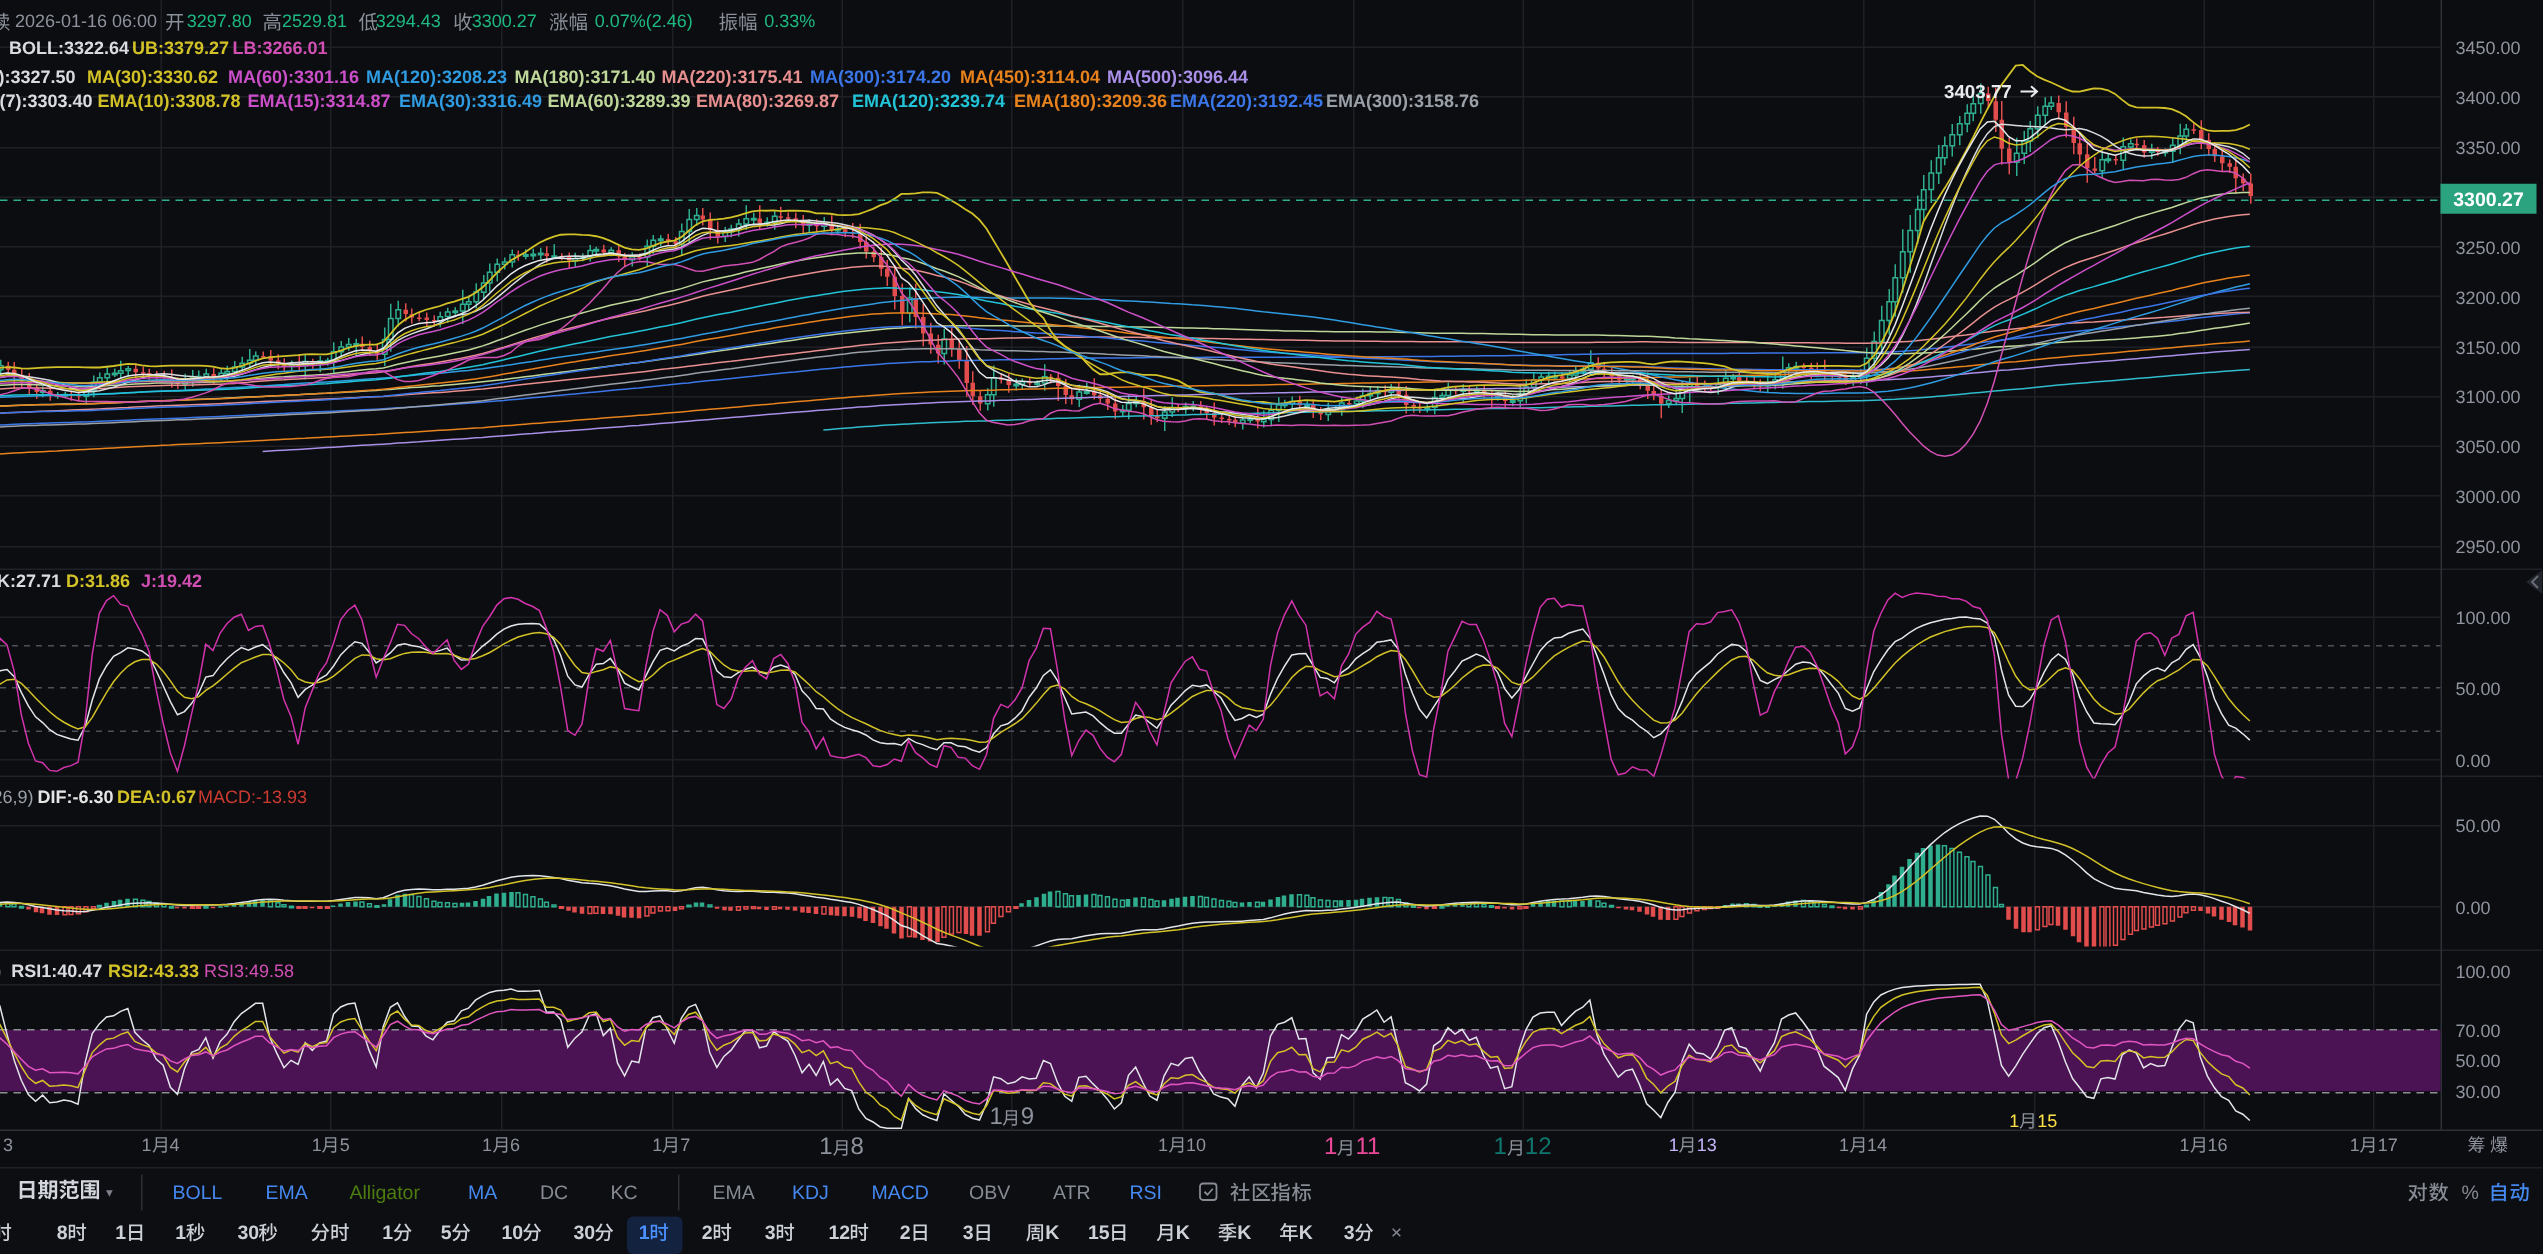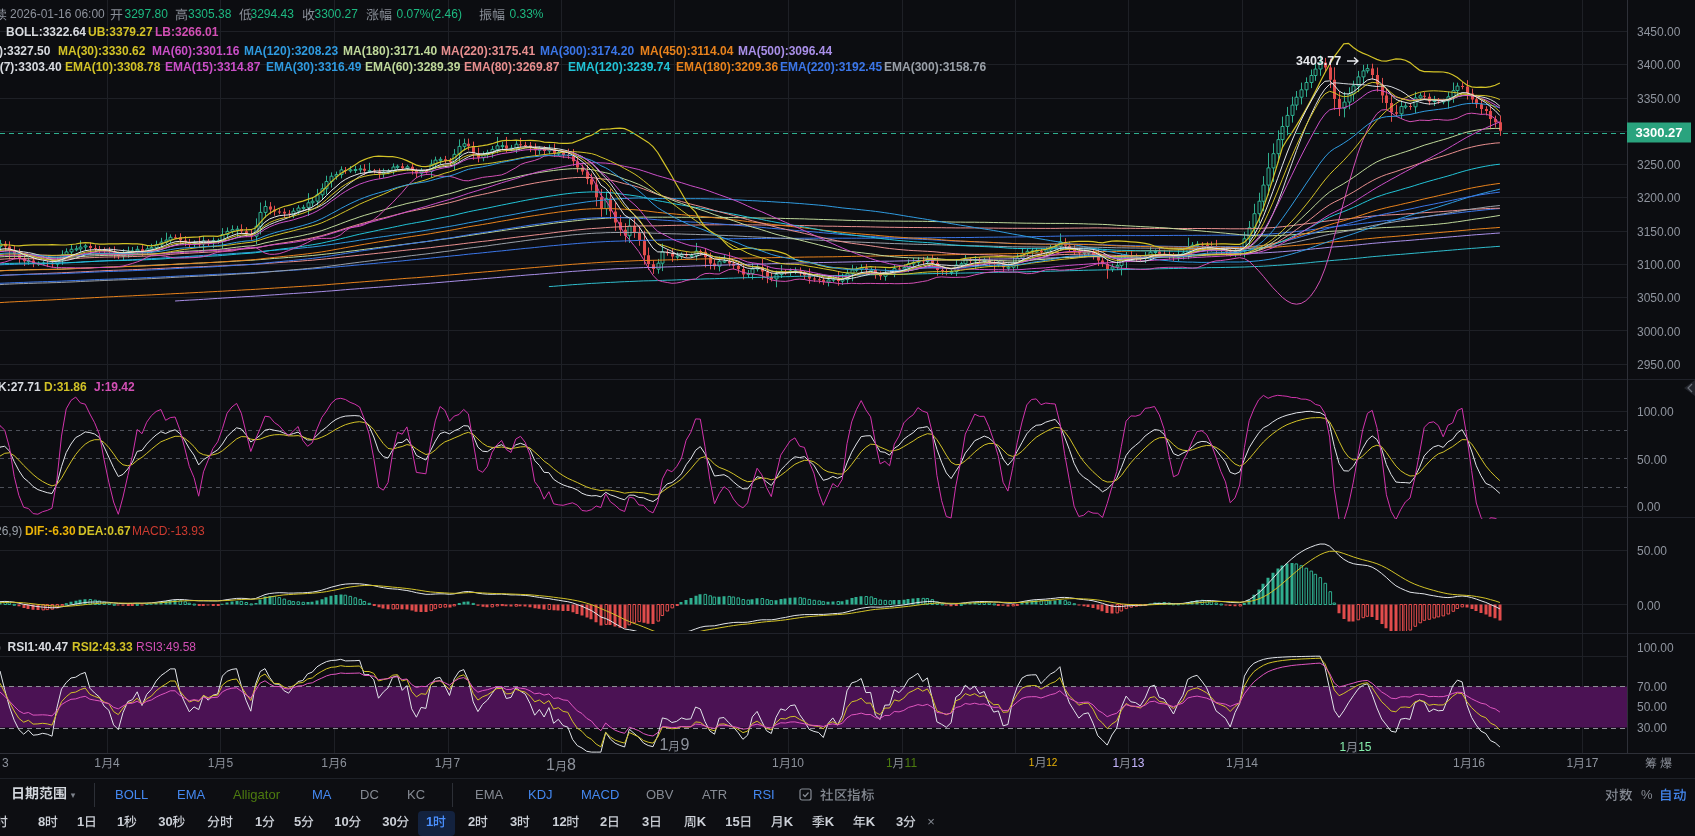--- a/index.html
+++ b/index.html
@@ -115,21 +115,21 @@
         <g transform="scale(1,-1)">
           <path d="M649 703V418H369V461V703ZM52 418V346H288C274 209 223 75 54 -28C74 -41 101 -66 114 -84C299 33 351 189 365 346H649V-81H726V346H949V418H726V703H918V775H89V703H293V461L292 418Z" fill="#8a9099"></path>
         </g>
       </svg></div>
 <div class="ov" style="left:124.5px;top:7px;color:#1db981;font:12px 'Liberation Sans',sans-serif">3297.80</div>
 <div class="ov" style="left:174.5px;top:7px;color:#8a9099;font:13px 'Liberation Sans',sans-serif"><svg class="g" width="13" height="13" viewBox="0 -880 1000 1000" style="vertical-align:-1.9px">
         <g transform="scale(1,-1)">
           <path d="M286 559H719V468H286ZM211 614V413H797V614ZM441 826 470 736H59V670H937V736H553C542 768 527 810 513 843ZM96 357V-79H168V294H830V-1C830 -12 825 -16 813 -16C801 -16 754 -17 711 -15C720 -31 731 -54 735 -72C799 -72 842 -72 869 -63C896 -53 905 -37 905 0V357ZM281 235V-21H352V29H706V235ZM352 179H638V85H352Z" fill="#8a9099"></path>
         </g>
       </svg></div>
-<div class="ov" style="left:188px;top:7px;color:#1db981;font:12px 'Liberation Sans',sans-serif">3305.38</div>
+<div class="ov" style="left:188px;top:7px;color:#1db981;font:12px 'Liberation Sans',sans-serif">2529.81</div>
 <div class="ov" style="left:238.5px;top:7px;color:#8a9099;font:13px 'Liberation Sans',sans-serif"><svg class="g" width="13" height="13" viewBox="0 -880 1000 1000" style="vertical-align:-1.9px">
         <g transform="scale(1,-1)">
           <path d="M578 131C612 69 651 -14 666 -64L725 -43C707 7 667 88 633 148ZM265 836C210 680 119 526 22 426C36 409 57 369 64 351C100 389 135 434 168 484V-78H239V601C276 670 309 743 336 815ZM363 -84C380 -73 407 -62 590 -9C588 6 587 35 588 54L447 18V385H676C706 115 765 -69 874 -71C913 -72 948 -28 967 124C954 130 925 148 912 162C905 69 892 17 873 18C818 21 774 169 749 385H951V456H741C733 540 727 631 724 727C792 742 856 759 910 778L846 838C737 796 545 757 376 732L377 731L376 40C376 2 352 -14 335 -21C346 -36 359 -66 363 -84ZM669 456H447V676C515 686 585 698 653 712C657 622 662 536 669 456Z" fill="#8a9099"></path>
         </g>
       </svg></div>
 <div class="ov" style="left:250.5px;top:7px;color:#1db981;font:12px 'Liberation Sans',sans-serif">3294.43</div>
 <div class="ov" style="left:301.5px;top:7px;color:#8a9099;font:13px 'Liberation Sans',sans-serif"><svg class="g" width="13" height="13" viewBox="0 -880 1000 1000" style="vertical-align:-1.9px">
         <g transform="scale(1,-1)">
           <path d="M588 574H805C784 447 751 338 703 248C651 340 611 446 583 559ZM577 840C548 666 495 502 409 401C426 386 453 353 463 338C493 375 519 418 543 466C574 361 613 264 662 180C604 96 527 30 426 -19C442 -35 466 -66 475 -81C570 -30 645 35 704 115C762 34 830 -31 912 -76C923 -57 947 -29 964 -15C878 27 806 95 747 178C811 285 853 416 881 574H956V645H611C628 703 643 765 654 828ZM92 100C111 116 141 130 324 197V-81H398V825H324V270L170 219V729H96V237C96 197 76 178 61 169C73 152 87 119 92 100Z" fill="#8a9099"></path>
         </g>
@@ -174,21 +174,21 @@
 <div class="ov" style="left:365px;top:60px;color:#bfd89a;font:bold 12px 'Liberation Sans',sans-serif">EMA(60):3289.39</div>
 <div class="ov" style="left:464px;top:60px;color:#e88f8f;font:bold 12px 'Liberation Sans',sans-serif">EMA(80):3269.87</div>
 <div class="ov" style="left:568px;top:60px;color:#22c3d6;font:bold 12px 'Liberation Sans',sans-serif">EMA(120):3239.74</div>
 <div class="ov" style="left:676px;top:60px;color:#e8821c;font:bold 12px 'Liberation Sans',sans-serif">EMA(180):3209.36</div>
 <div class="ov" style="left:780px;top:60px;color:#3b76e8;font:bold 12px 'Liberation Sans',sans-serif">EMA(220):3192.45</div>
 <div class="ov" style="left:884px;top:60px;color:#9aa0a8;font:bold 12px 'Liberation Sans',sans-serif">EMA(300):3158.76</div>
 <div class="ov" style="left:-2px;top:380px;color:#d8dbe0;font:bold 12px 'Liberation Sans',sans-serif">K:27.71</div>
 <div class="ov" style="left:44px;top:380px;color:#d2c227;font:bold 12px 'Liberation Sans',sans-serif">D:31.86</div>
 <div class="ov" style="left:94px;top:380px;color:#d24fb4;font:bold 12px 'Liberation Sans',sans-serif">J:19.42</div>
 <div class="ov" style="left:-61px;top:524px;color:#9aa0a8;font:12px 'Liberation Sans',sans-serif">MACD(12,26,9)</div>
-<div class="ov" style="left:25px;top:524px;color:#eab308;font:bold 12px 'Liberation Sans',sans-serif">DIF:-6.30</div>
+<div class="ov" style="left:25px;top:524px;color:#e5e5e5;font:bold 12px 'Liberation Sans',sans-serif">DIF:-6.30</div>
 <div class="ov" style="left:78px;top:524px;color:#d2c227;font:bold 12px 'Liberation Sans',sans-serif">DEA:0.67</div>
 <div class="ov" style="left:132px;top:524px;color:#cc3b30;font:12px 'Liberation Sans',sans-serif">MACD:-13.93</div>
 <div class="ov" style="left:-3px;top:640px;color:#9aa0a8;font:12px 'Liberation Sans',sans-serif">)</div>
 <div class="ov" style="left:7.5px;top:640px;color:#d8dbe0;font:bold 12px 'Liberation Sans',sans-serif">RSI1:40.47</div>
 <div class="ov" style="left:72px;top:640px;color:#d2c227;font:bold 12px 'Liberation Sans',sans-serif">RSI2:43.33</div>
 <div class="ov" style="left:136px;top:640px;color:#d24fb4;font:12px 'Liberation Sans',sans-serif">RSI3:49.58</div>
 <div class="tk" style="left:107px;top:756px;font-size:12px;color:#8d929c;transform:translateX(-50%)">1<svg class="g" width="12" height="12" viewBox="0 -880 1000 1000" style="vertical-align:-1.7px">
         <g transform="scale(1,-1)">
           <path d="M207 787V479C207 318 191 115 29 -27C46 -37 75 -65 86 -81C184 5 234 118 259 232H742V32C742 10 735 3 711 2C688 1 607 0 524 3C537 -18 551 -53 556 -76C663 -76 730 -75 769 -61C806 -48 821 -23 821 31V787ZM283 714H742V546H283ZM283 475H742V305H272C280 364 283 422 283 475Z" fill="#8d929c"></path>
         </g>
@@ -216,41 +216,41 @@
     <div class="tk" style="left:674.5px;top:736px;font-size:16px;color:#8d929c;transform:translateX(-50%)">1<svg class="g" width="12" height="12" viewBox="0 -880 1000 1000" style="vertical-align:-1.7px">
         <g transform="scale(1,-1)">
           <path d="M207 787V479C207 318 191 115 29 -27C46 -37 75 -65 86 -81C184 5 234 118 259 232H742V32C742 10 735 3 711 2C688 1 607 0 524 3C537 -18 551 -53 556 -76C663 -76 730 -75 769 -61C806 -48 821 -23 821 31V787ZM283 714H742V546H283ZM283 475H742V305H272C280 364 283 422 283 475Z" fill="#8d929c"></path>
         </g>
       </svg>9</div>
     <div class="tk" style="left:788px;top:756px;font-size:12px;color:#8d929c;transform:translateX(-50%)">1<svg class="g" width="12" height="12" viewBox="0 -880 1000 1000" style="vertical-align:-1.7px">
         <g transform="scale(1,-1)">
           <path d="M207 787V479C207 318 191 115 29 -27C46 -37 75 -65 86 -81C184 5 234 118 259 232H742V32C742 10 735 3 711 2C688 1 607 0 524 3C537 -18 551 -53 556 -76C663 -76 730 -75 769 -61C806 -48 821 -23 821 31V787ZM283 714H742V546H283ZM283 475H742V305H272C280 364 283 422 283 475Z" fill="#8d929c"></path>
         </g>
       </svg>10</div>
-    <div class="tk" style="left:901.5px;top:756px;font-size:12px;color:#4d7c0f;transform:translateX(-50%)">1<svg class="g" width="12" height="12" viewBox="0 -880 1000 1000" style="vertical-align:-1.7px">
+    <div class="tk" style="left:901.5px;top:756px;font-size:16px;color:#ec4899;transform:translateX(-50%)">1<svg class="g" width="12" height="12" viewBox="0 -880 1000 1000" style="vertical-align:-1.7px">
         <g transform="scale(1,-1)">
           <path d="M207 787V479C207 318 191 115 29 -27C46 -37 75 -65 86 -81C184 5 234 118 259 232H742V32C742 10 735 3 711 2C688 1 607 0 524 3C537 -18 551 -53 556 -76C663 -76 730 -75 769 -61C806 -48 821 -23 821 31V787ZM283 714H742V546H283ZM283 475H742V305H272C280 364 283 422 283 475Z" fill="#8d929c"></path>
         </g>
       </svg>11</div>
-    <div class="tk" style="left:1043px;top:756px;font-size:10px;color:#eab308;transform:translateX(-50%)">1<svg class="g" width="12" height="12" viewBox="0 -880 1000 1000" style="vertical-align:-1.7px">
+    <div class="tk" style="left:1015px;top:756px;font-size:16px;color:#0f766e;transform:translateX(-50%)">1<svg class="g" width="12" height="12" viewBox="0 -880 1000 1000" style="vertical-align:-1.7px">
         <g transform="scale(1,-1)">
           <path d="M207 787V479C207 318 191 115 29 -27C46 -37 75 -65 86 -81C184 5 234 118 259 232H742V32C742 10 735 3 711 2C688 1 607 0 524 3C537 -18 551 -53 556 -76C663 -76 730 -75 769 -61C806 -48 821 -23 821 31V787ZM283 714H742V546H283ZM283 475H742V305H272C280 364 283 422 283 475Z" fill="#8d929c"></path>
         </g>
       </svg>12</div>
     <div class="tk" style="left:1128.5px;top:756px;font-size:12px;color:#c4b5fd;transform:translateX(-50%)">1<svg class="g" width="12" height="12" viewBox="0 -880 1000 1000" style="vertical-align:-1.7px">
         <g transform="scale(1,-1)">
           <path d="M207 787V479C207 318 191 115 29 -27C46 -37 75 -65 86 -81C184 5 234 118 259 232H742V32C742 10 735 3 711 2C688 1 607 0 524 3C537 -18 551 -53 556 -76C663 -76 730 -75 769 -61C806 -48 821 -23 821 31V787ZM283 714H742V546H283ZM283 475H742V305H272C280 364 283 422 283 475Z" fill="#8d929c"></path>
         </g>
       </svg>13</div>
     <div class="tk" style="left:1242px;top:756px;font-size:12px;color:#8d929c;transform:translateX(-50%)">1<svg class="g" width="12" height="12" viewBox="0 -880 1000 1000" style="vertical-align:-1.7px">
         <g transform="scale(1,-1)">
           <path d="M207 787V479C207 318 191 115 29 -27C46 -37 75 -65 86 -81C184 5 234 118 259 232H742V32C742 10 735 3 711 2C688 1 607 0 524 3C537 -18 551 -53 556 -76C663 -76 730 -75 769 -61C806 -48 821 -23 821 31V787ZM283 714H742V546H283ZM283 475H742V305H272C280 364 283 422 283 475Z" fill="#8d929c"></path>
         </g>
       </svg>14</div>
-    <div class="tk" style="left:1355.5px;top:740px;font-size:12px;color:#86efac;transform:translateX(-50%)">1<svg class="g" width="12" height="12" viewBox="0 -880 1000 1000" style="vertical-align:-1.7px">
+    <div class="tk" style="left:1355.5px;top:740px;font-size:12px;color:#fde047;transform:translateX(-50%)">1<svg class="g" width="12" height="12" viewBox="0 -880 1000 1000" style="vertical-align:-1.7px">
         <g transform="scale(1,-1)">
           <path d="M207 787V479C207 318 191 115 29 -27C46 -37 75 -65 86 -81C184 5 234 118 259 232H742V32C742 10 735 3 711 2C688 1 607 0 524 3C537 -18 551 -53 556 -76C663 -76 730 -75 769 -61C806 -48 821 -23 821 31V787ZM283 714H742V546H283ZM283 475H742V305H272C280 364 283 422 283 475Z" fill="#8d929c"></path>
         </g>
       </svg>15</div>
     <div class="tk" style="left:1469px;top:756px;font-size:12px;color:#8d929c;transform:translateX(-50%)">1<svg class="g" width="12" height="12" viewBox="0 -880 1000 1000" style="vertical-align:-1.7px">
         <g transform="scale(1,-1)">
           <path d="M207 787V479C207 318 191 115 29 -27C46 -37 75 -65 86 -81C184 5 234 118 259 232H742V32C742 10 735 3 711 2C688 1 607 0 524 3C537 -18 551 -53 556 -76C663 -76 730 -75 769 -61C806 -48 821 -23 821 31V787ZM283 714H742V546H283ZM283 475H742V305H272C280 364 283 422 283 475Z" fill="#8d929c"></path>
         </g>
       </svg>16</div>
     <div class="tk" style="left:1582.5px;top:756px;font-size:12px;color:#8d929c;transform:translateX(-50%)">1<svg class="g" width="12" height="12" viewBox="0 -880 1000 1000" style="vertical-align:-1.7px">

